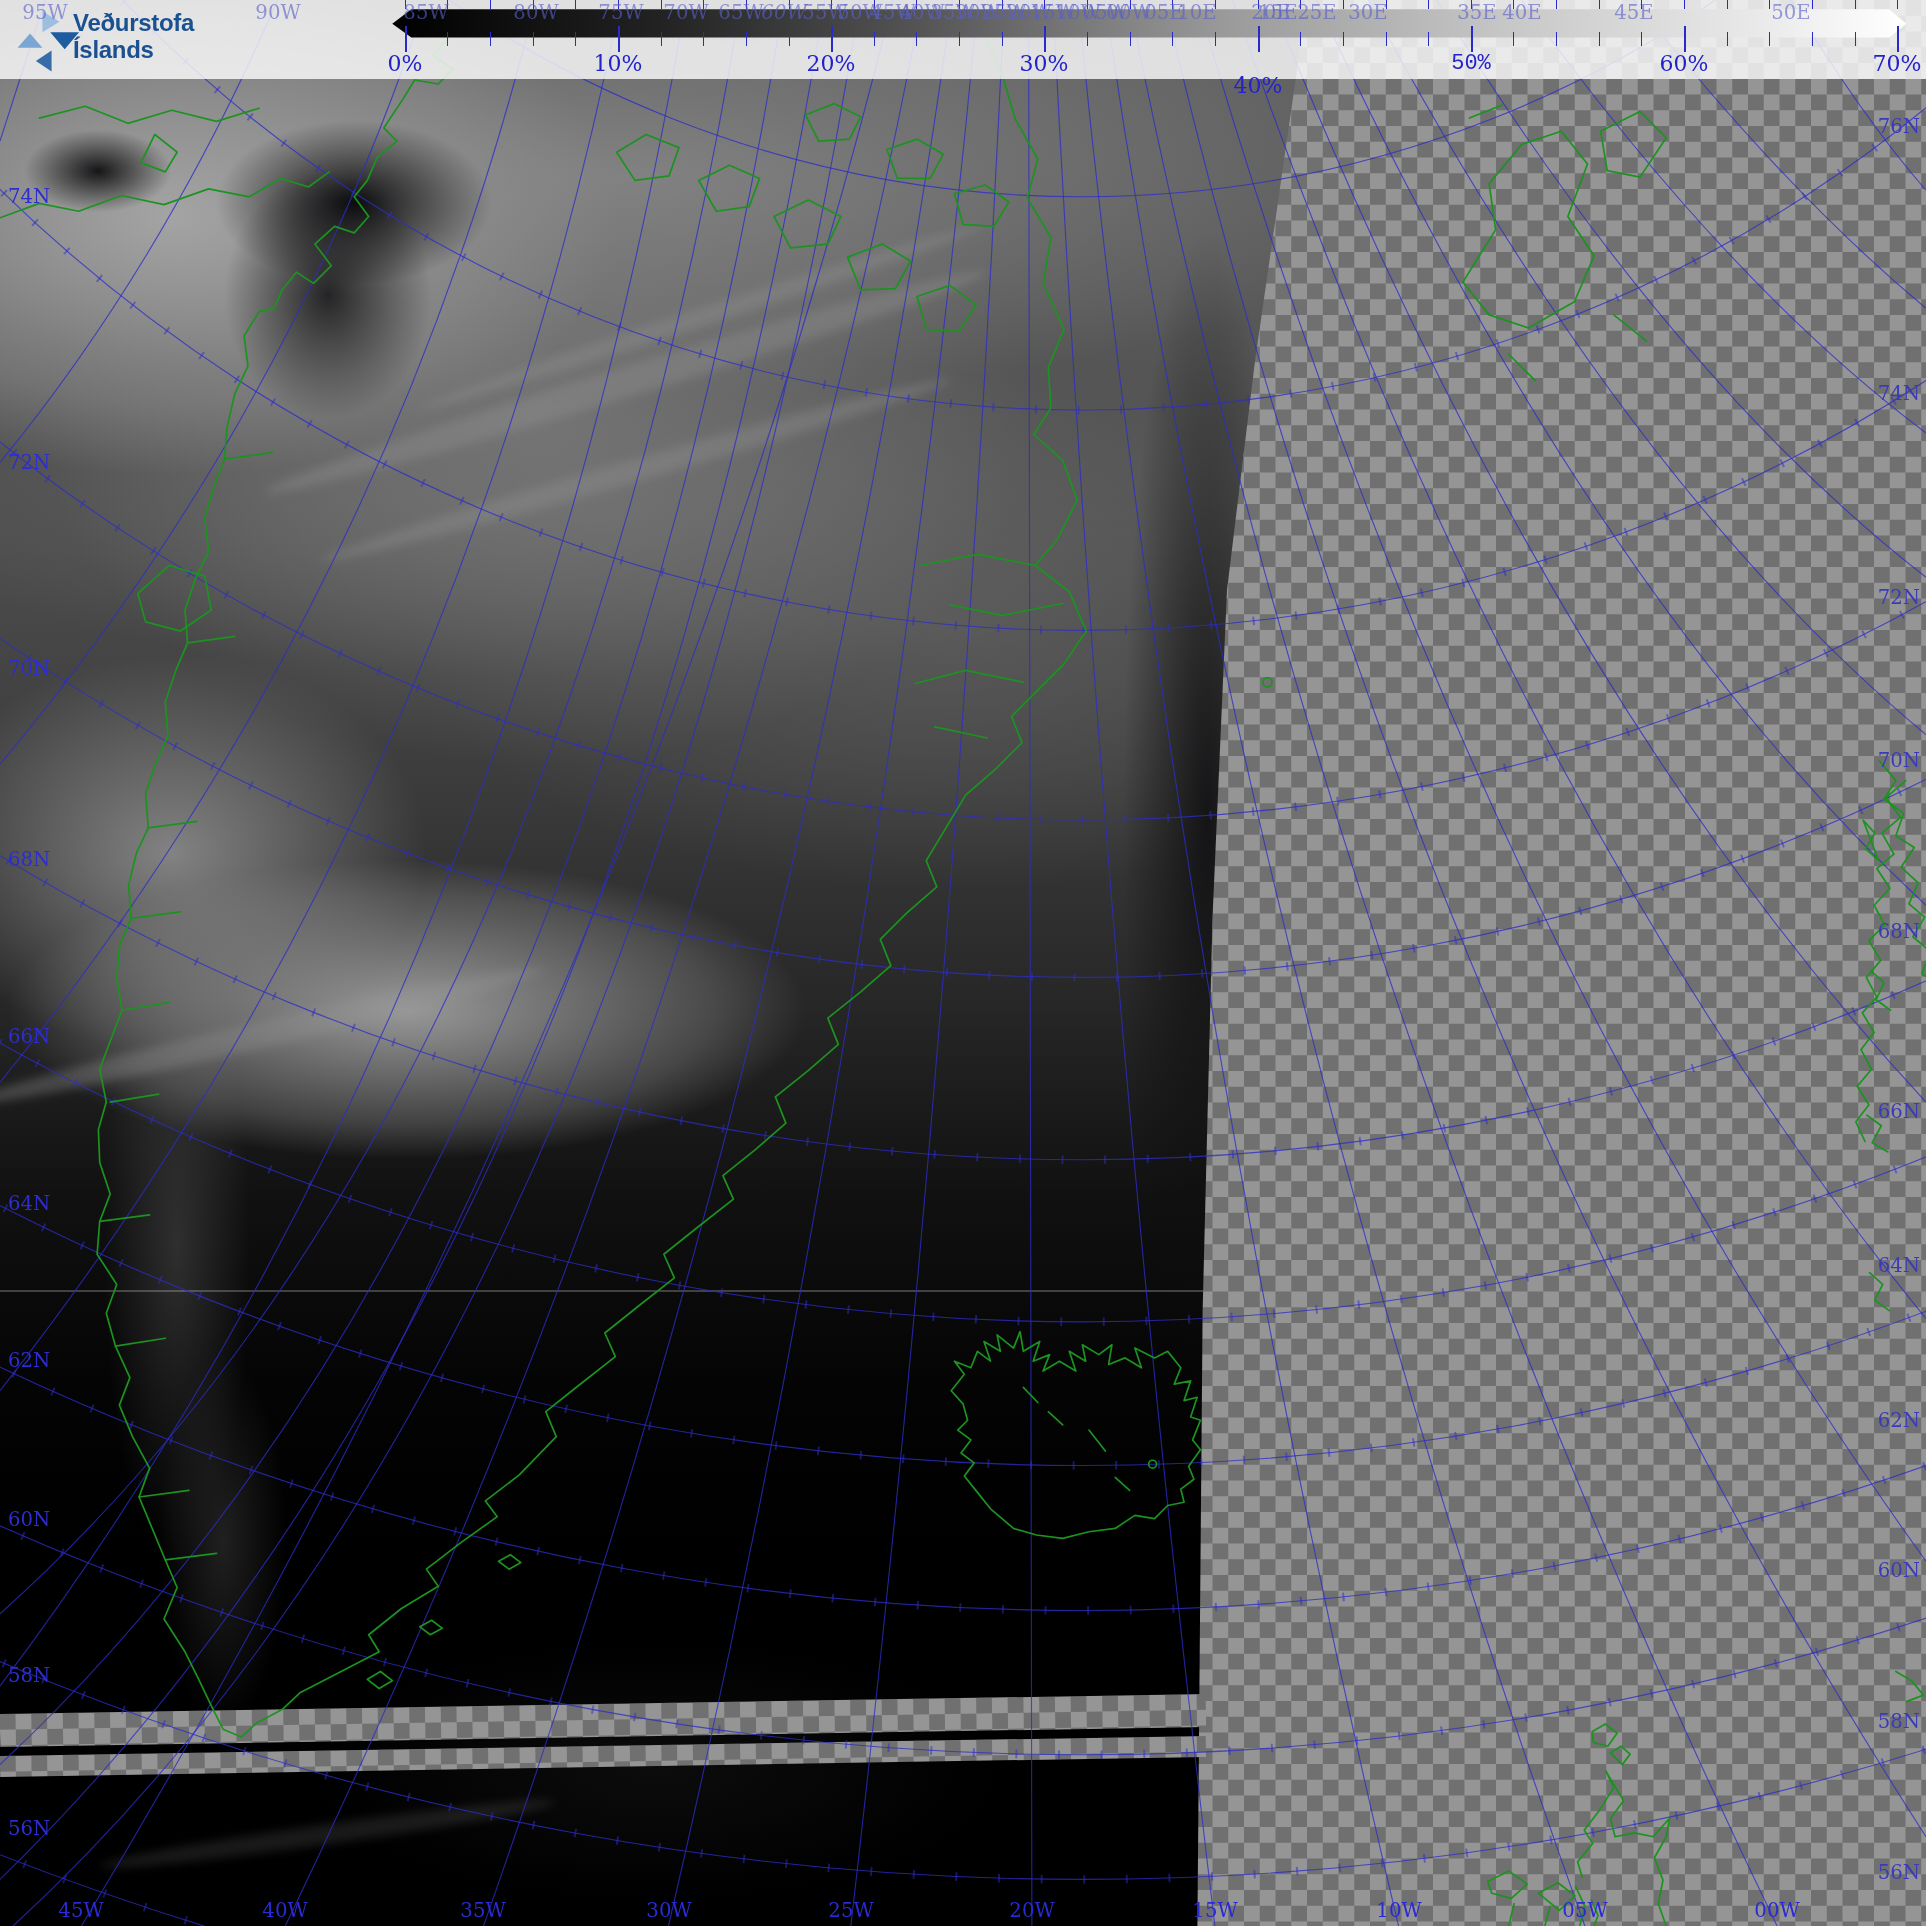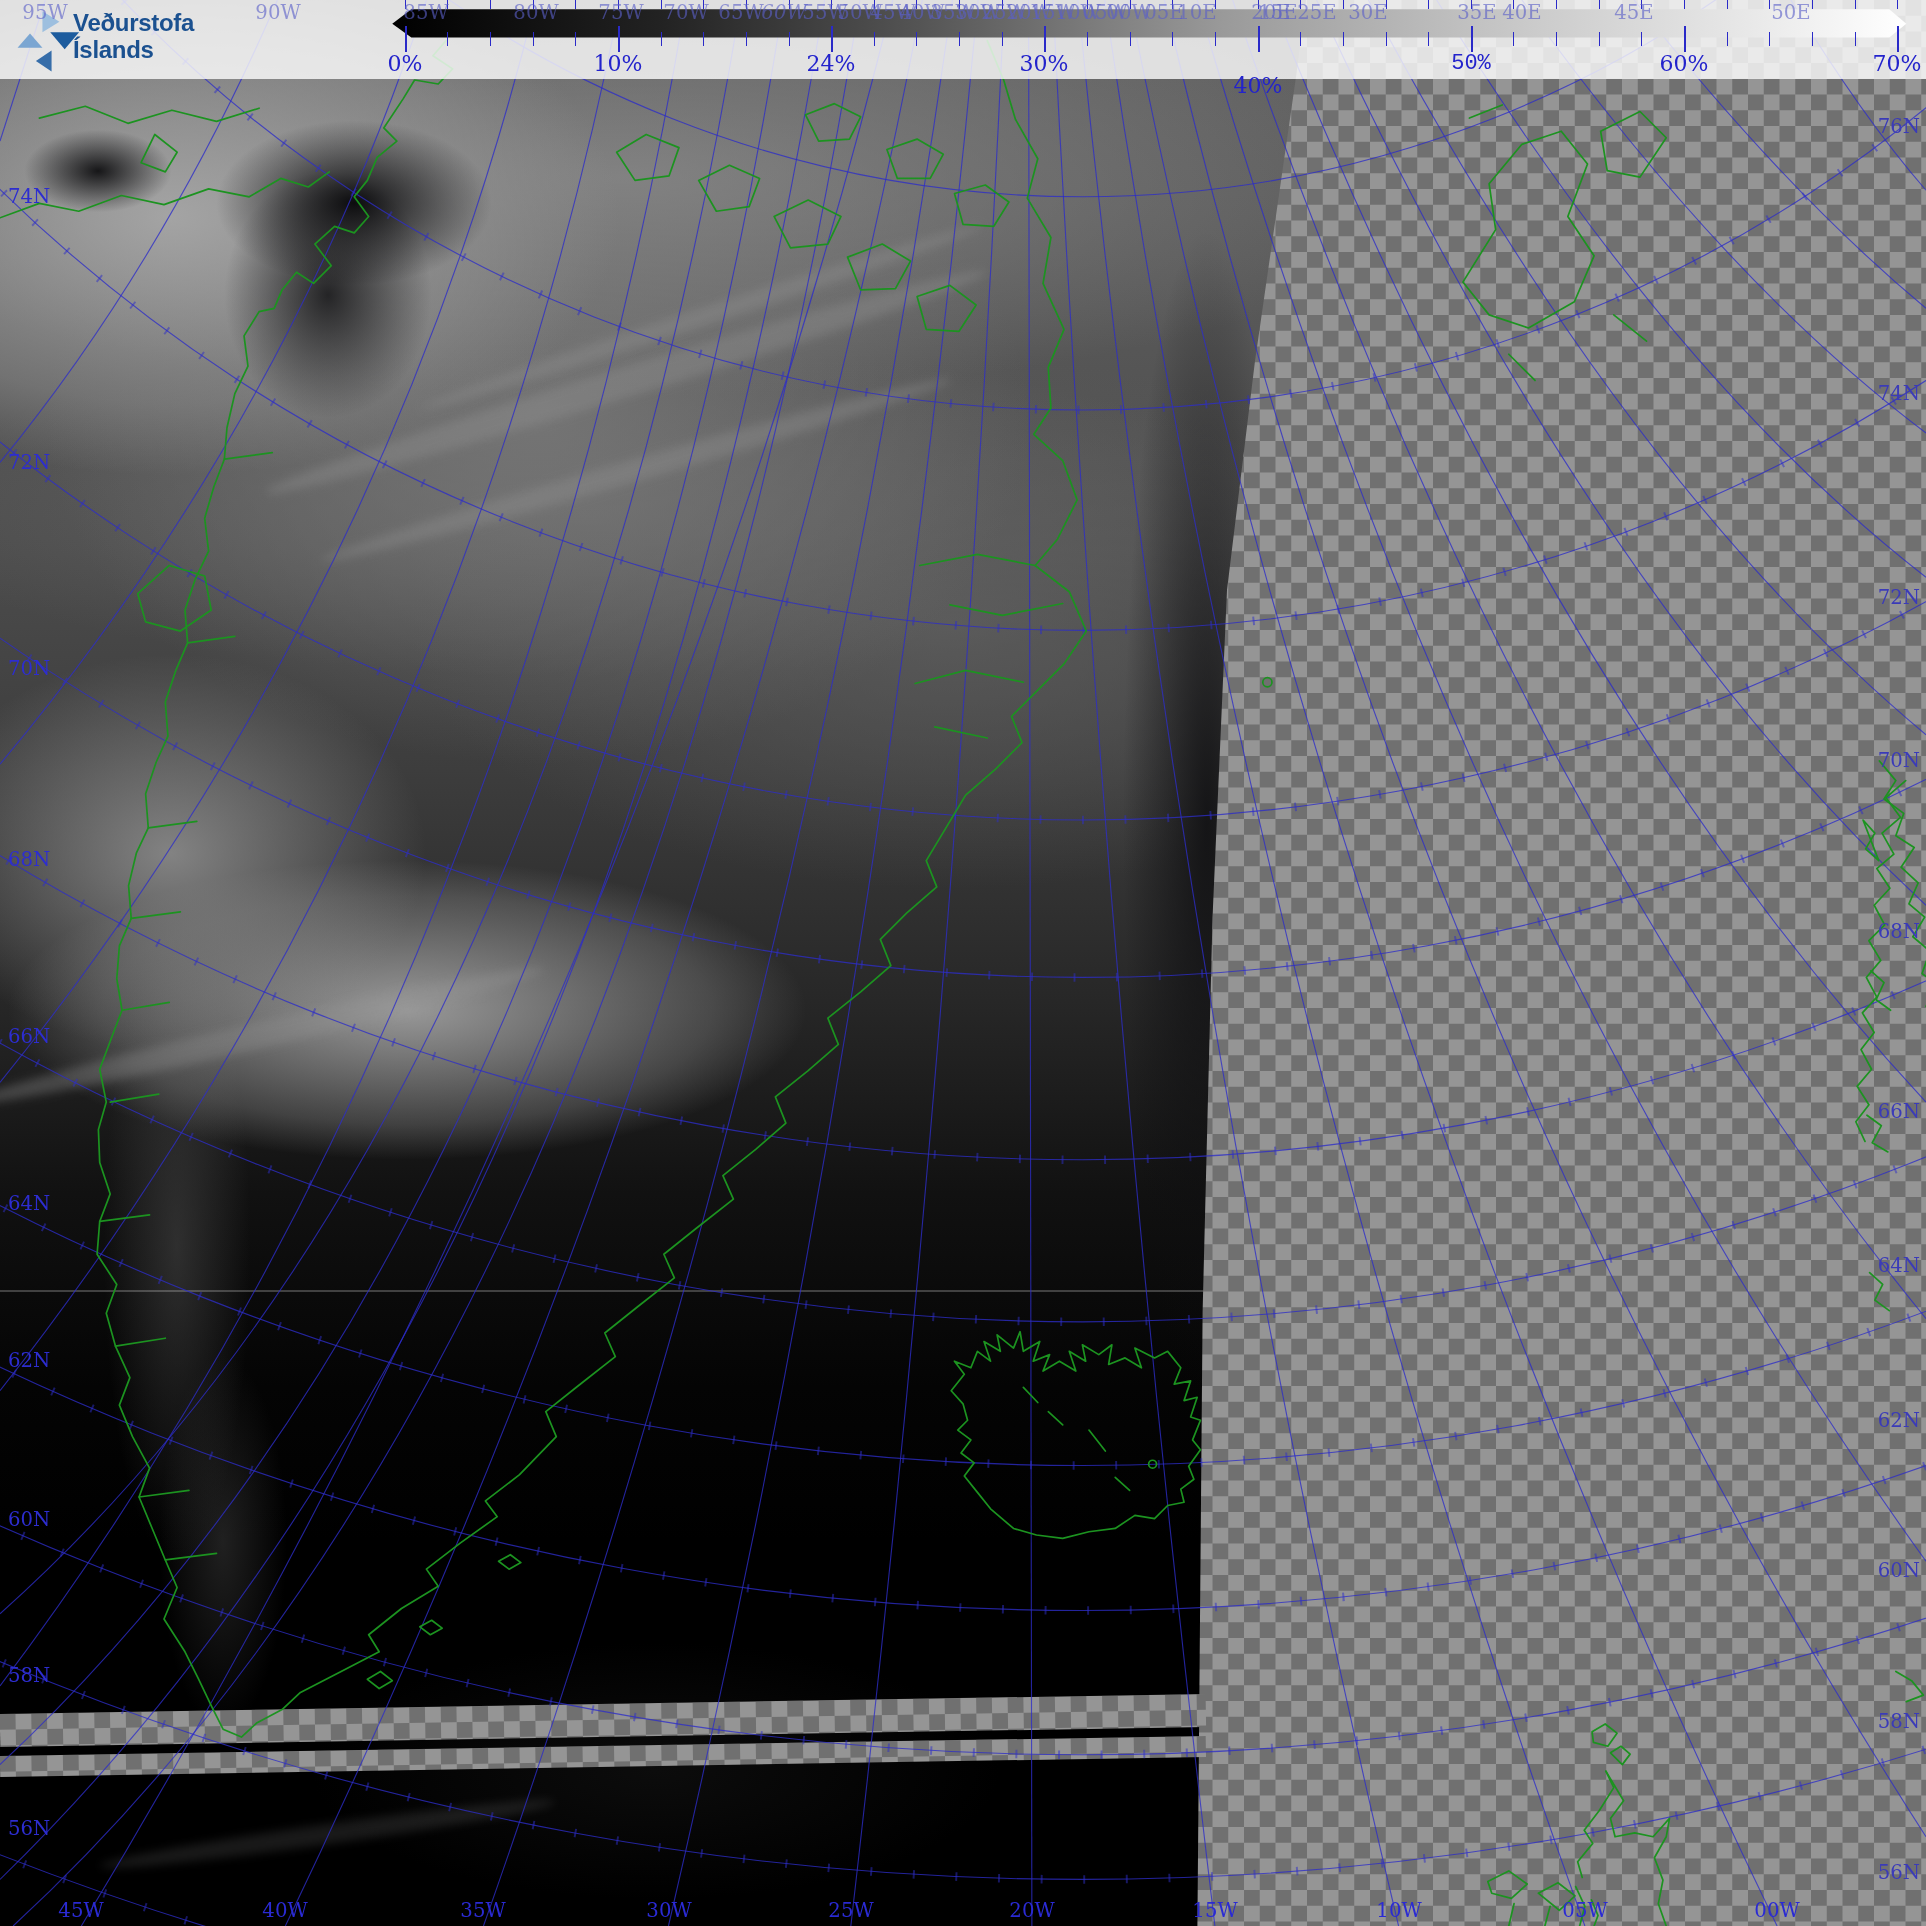--- a/index.html
+++ b/index.html
@@ -386,21 +386,21 @@
           <div class="cbtick" style="left: 1812px; top: 32px; height: 13.8px;"></div>
           <div class="cbtick" style="left: 1812px; top: 0px; height: 8.5px;"></div>
           <div class="cbtick" style="left: 1855px; top: 32px; height: 13.8px;"></div>
           <div class="cbtick" style="left: 1855px; top: 0px; height: 8.5px;"></div>
           <div class="cbtick major" style="left: 1897px; top: 26px; height: 25.6px;"></div>
           <div class="cbtick" style="left: 1897px; top: 0px; height: 8.5px;"></div>
         </div>
       <div id="cb-labels">
           <div class="cblabel" style="left: 405px;">0%</div>
           <div class="cblabel" style="left: 618px;">10%</div>
-          <div class="cblabel" style="left: 831px;">24%</div>
+          <div class="cblabel" style="left: 831px;">20%</div>
           <div class="cblabel" style="left: 1044px;">30%</div>
           <div class="cblabel" style="left: 1258px; margin-top: 22px;">40%</div>
           <div class="cblabel" style="left: 1471px; font-family: Liberation Mono, monospace;">50%</div>
           <div class="cblabel" style="left: 1684px;">60%</div>
           <div class="cblabel" style="left: 1897px;">70%</div>
         </div>
     </div>
   </div>
 </div>
 

